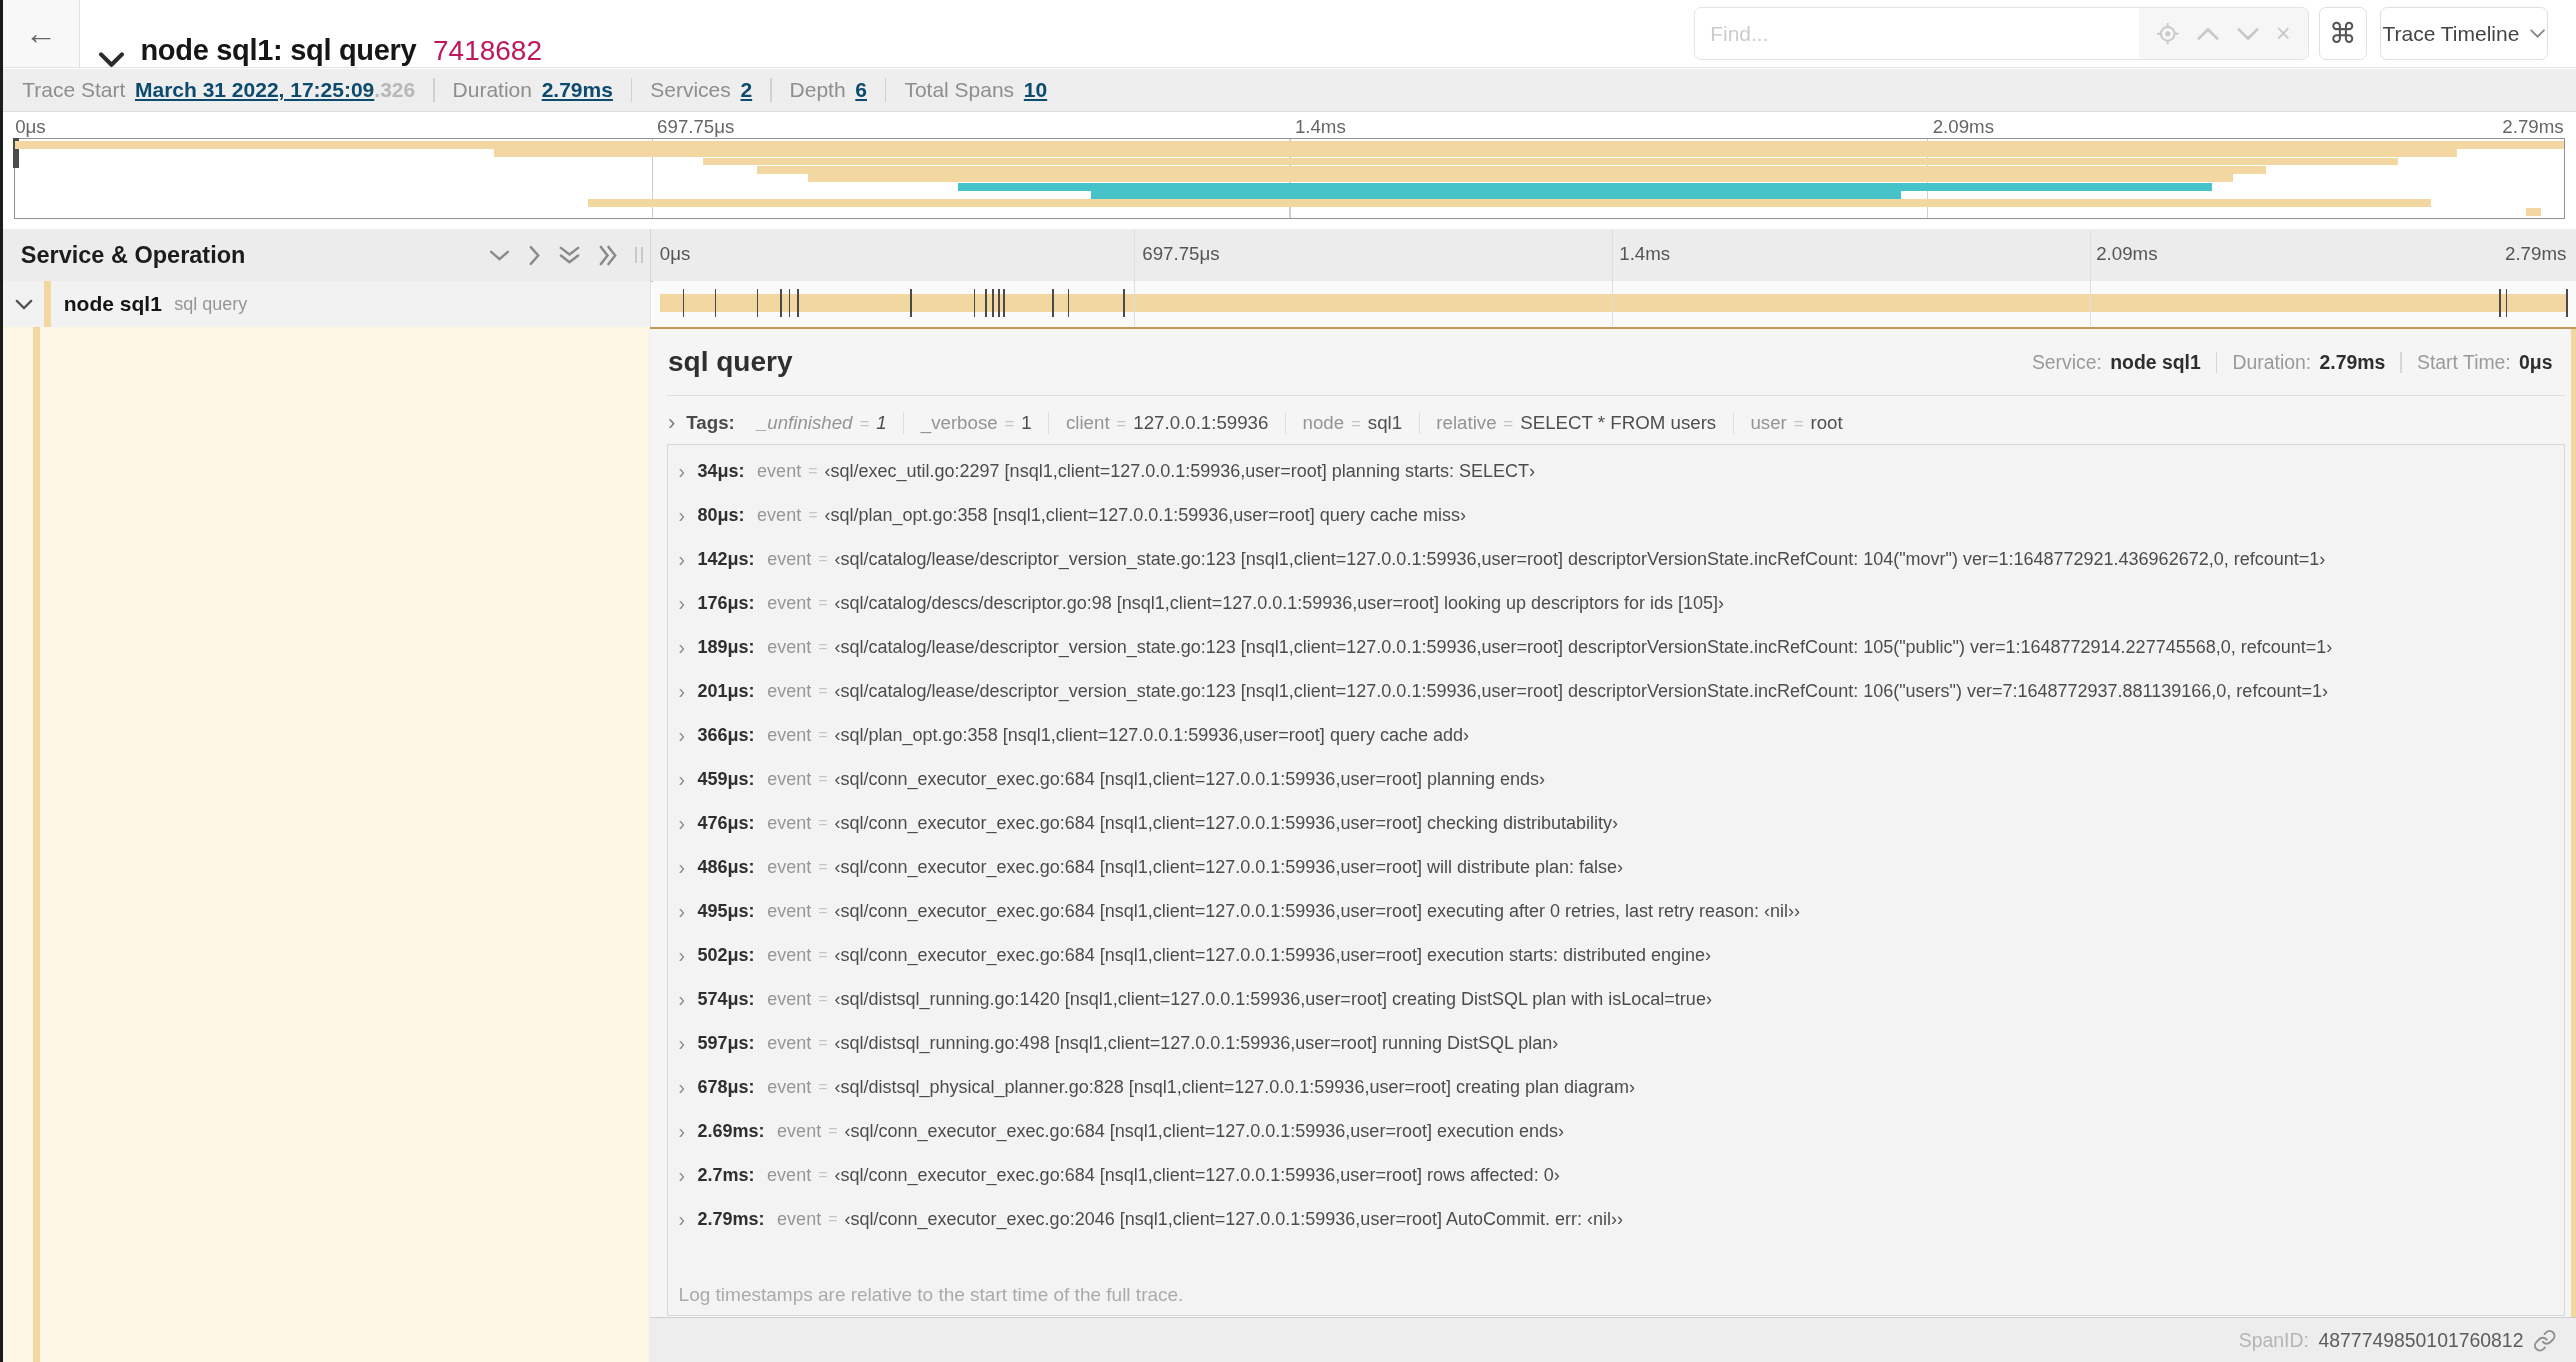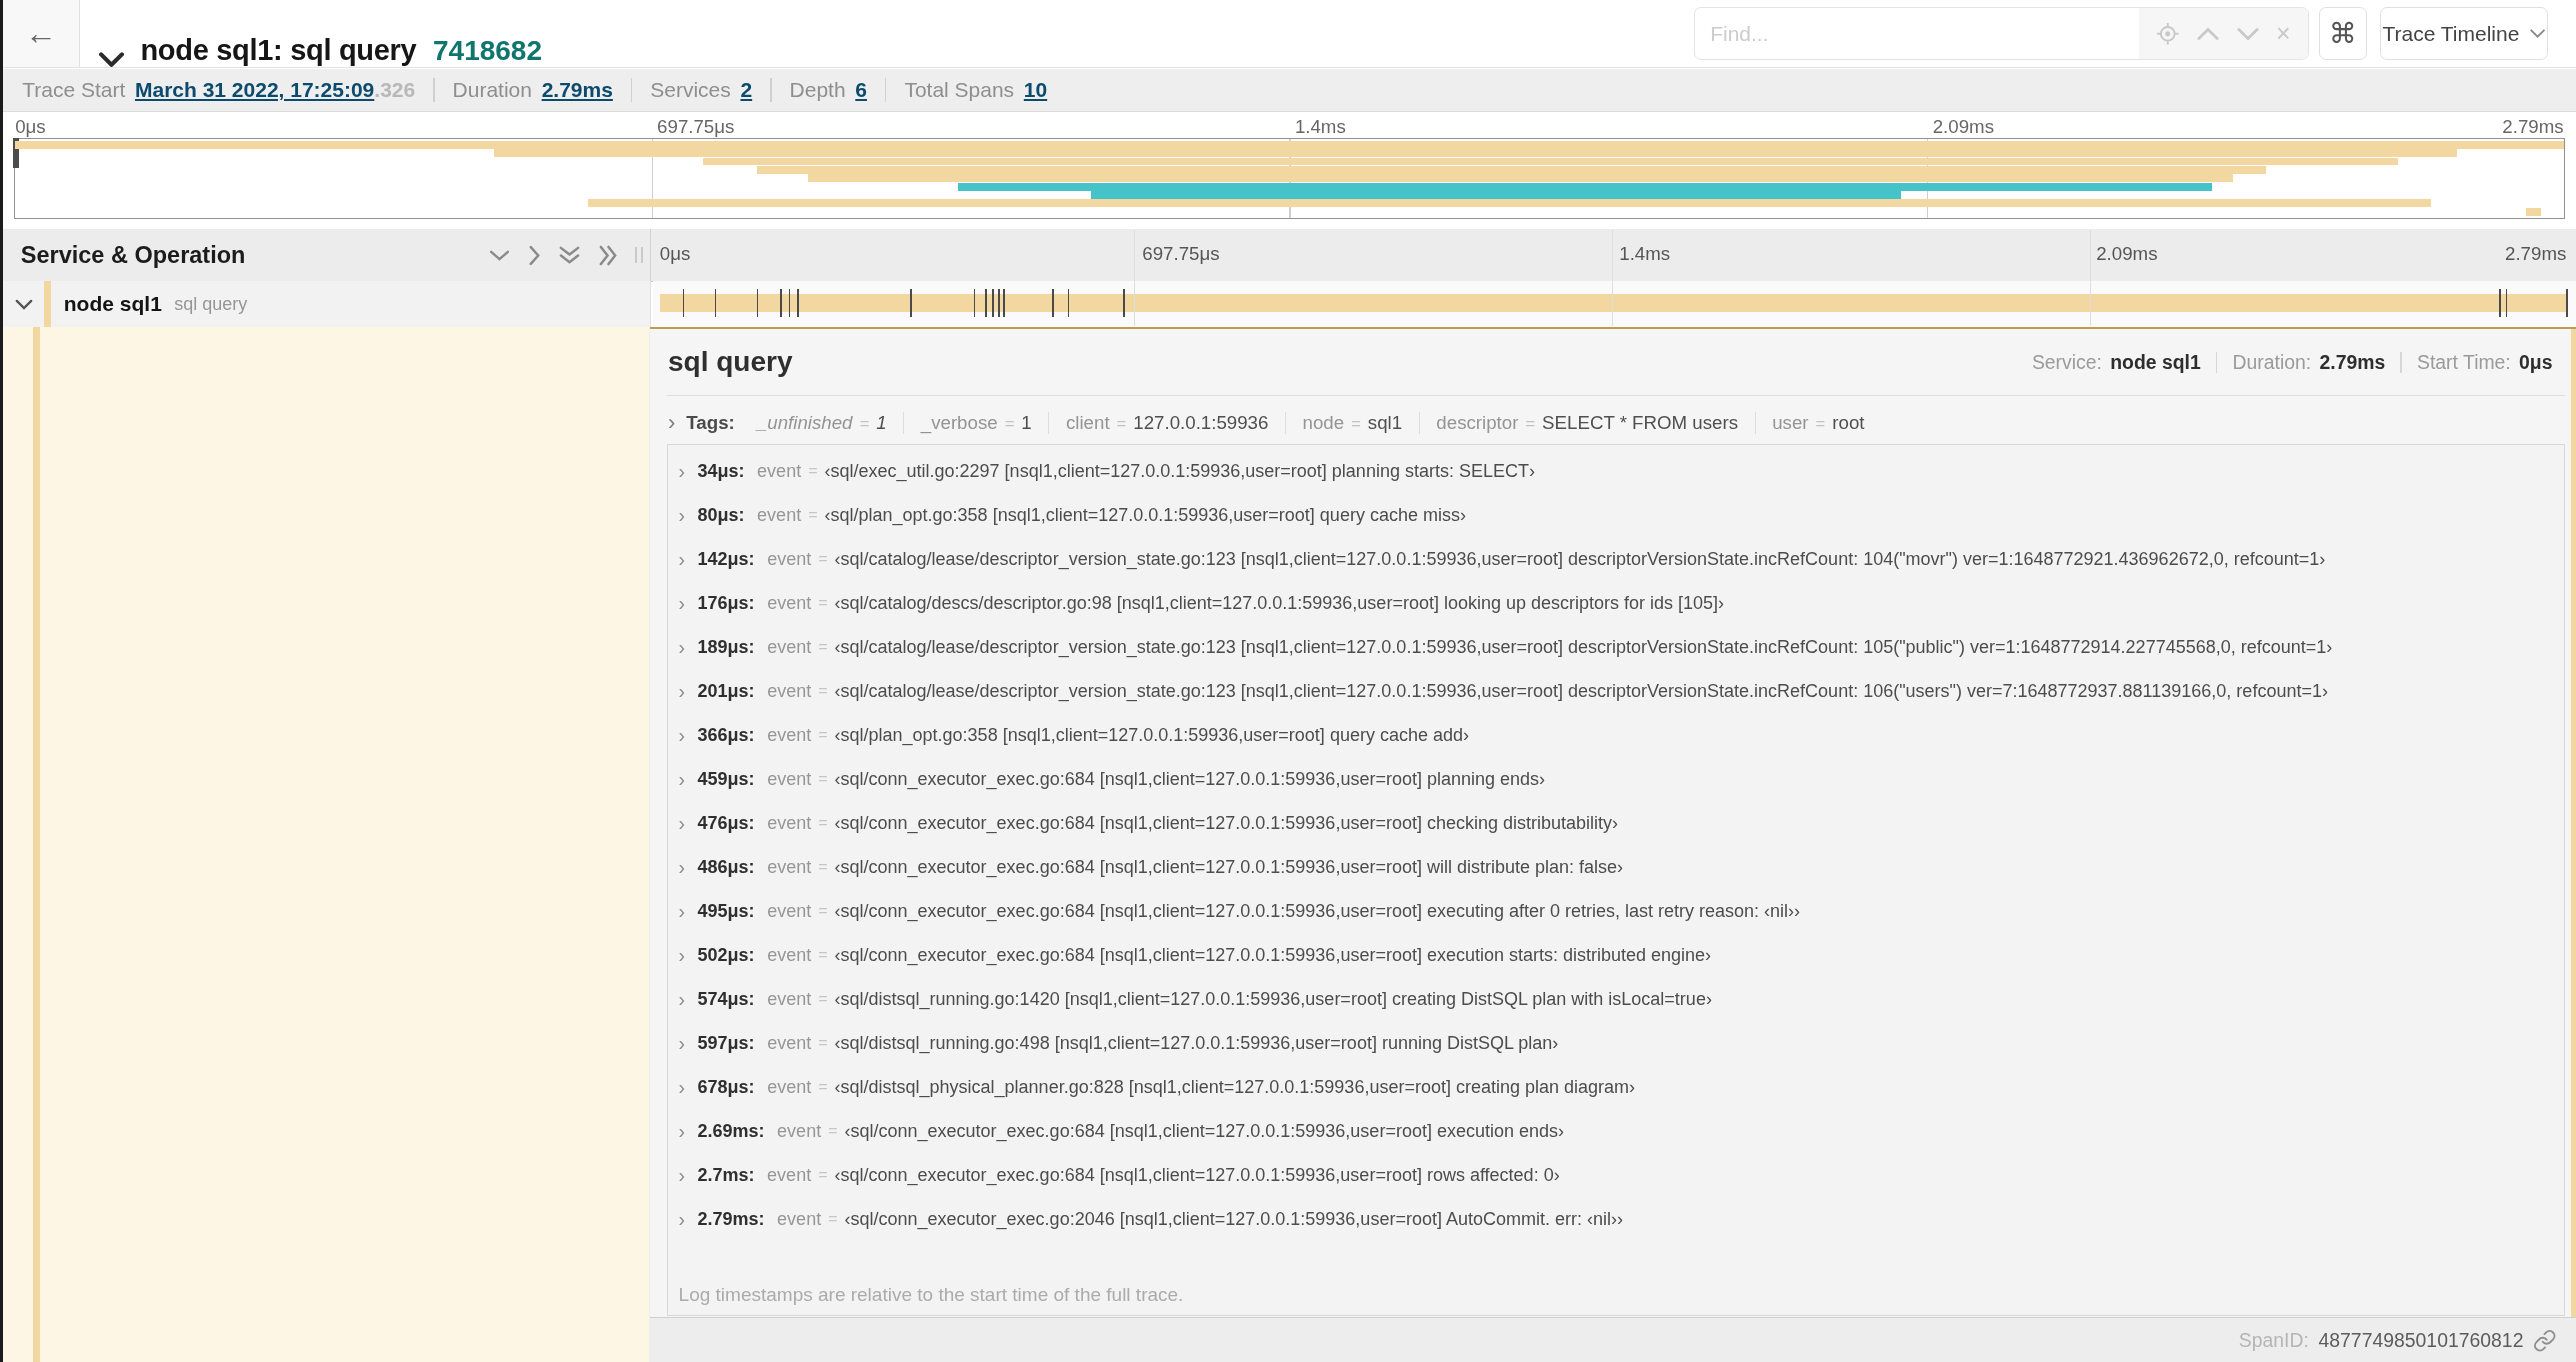--- a/index.html
+++ b/index.html
@@ -12,21 +12,21 @@
   .left-edge{left:0;top:0;bottom:0;width:2.8px;background:#1b1b1b;z-index:50;}
 
   
   .header{left:2.8px;top:0;right:0;height:67px;background:#fff;border-bottom:1.4px solid #e3e3e3;}
   .back-btn{position:absolute;left:0;top:0;width:76px;height:67px;background:#f8f8f8;
             border-right:1.4px solid #e0e0e0;display:flex;align-items:center;justify-content:center;
             font-size:32px;color:#666;cursor:pointer;}
   .title-group{position:absolute;left:96px;top:0;height:67px;display:flex;align-items:flex-end;gap:16.6px;}
   .title-chevron{cursor:pointer;}
   .page-title{font-size:29px;font-weight:bold;color:#161616;letter-spacing:-0.3px;}
-  .trace-id{font-size:28px;font-weight:bold;color:#0f766e;}
+  .trace-id{font-size:28px;font-weight:normal;color:#be185d;}
   .find-box{position:absolute;right:267px;top:7px;width:615px;height:53px;background:#fff;
             border:1.4px solid #e4e4e4;border-radius:7px;display:flex;overflow:hidden;box-sizing:border-box;}
   .find-input{flex:1;border:none;outline:none;font-size:21px;padding:0 15.2px;color:#444;background:transparent;
               font-family:"Liberation Sans","DejaVu Sans",sans-serif;}
   .find-input::placeholder{color:#ccc;}
   .find-suffix{width:169px;background:#f6f6f6;display:flex;align-items:center;justify-content:space-evenly;}
   .suffix-ic{cursor:pointer;display:flex;align-items:center;justify-content:center;}
   .clear-x{font-size:25px;color:#c9c9c9;line-height:1;}
   .shortcut-btn{position:absolute;right:209px;top:7px;width:48px;height:53px;background:#fff;
                 border:1.4px solid #e0e0e0;border-radius:7px;display:flex;align-items:center;justify-content:center;
@@ -358,21 +358,21 @@
           <span class="tag-key">client</span>
           <span class="tag-eq">=</span>
           <span class="tag-val">127.0.0.1:59936</span>
         </span>
         <span class="tag-item">
           <span class="tag-key">node</span>
           <span class="tag-eq">=</span>
           <span class="tag-val">sql1</span>
         </span>
         <span class="tag-item">
-          <span class="tag-key">descriptor</span>
+          <span class="tag-key">relative</span>
           <span class="tag-eq">=</span>
           <span class="tag-val">SELECT * FROM users</span>
         </span>
         <span class="tag-item">
           <span class="tag-key">user</span>
           <span class="tag-eq">=</span>
           <span class="tag-val">root</span>
         </span>
       </span>
   </div>

